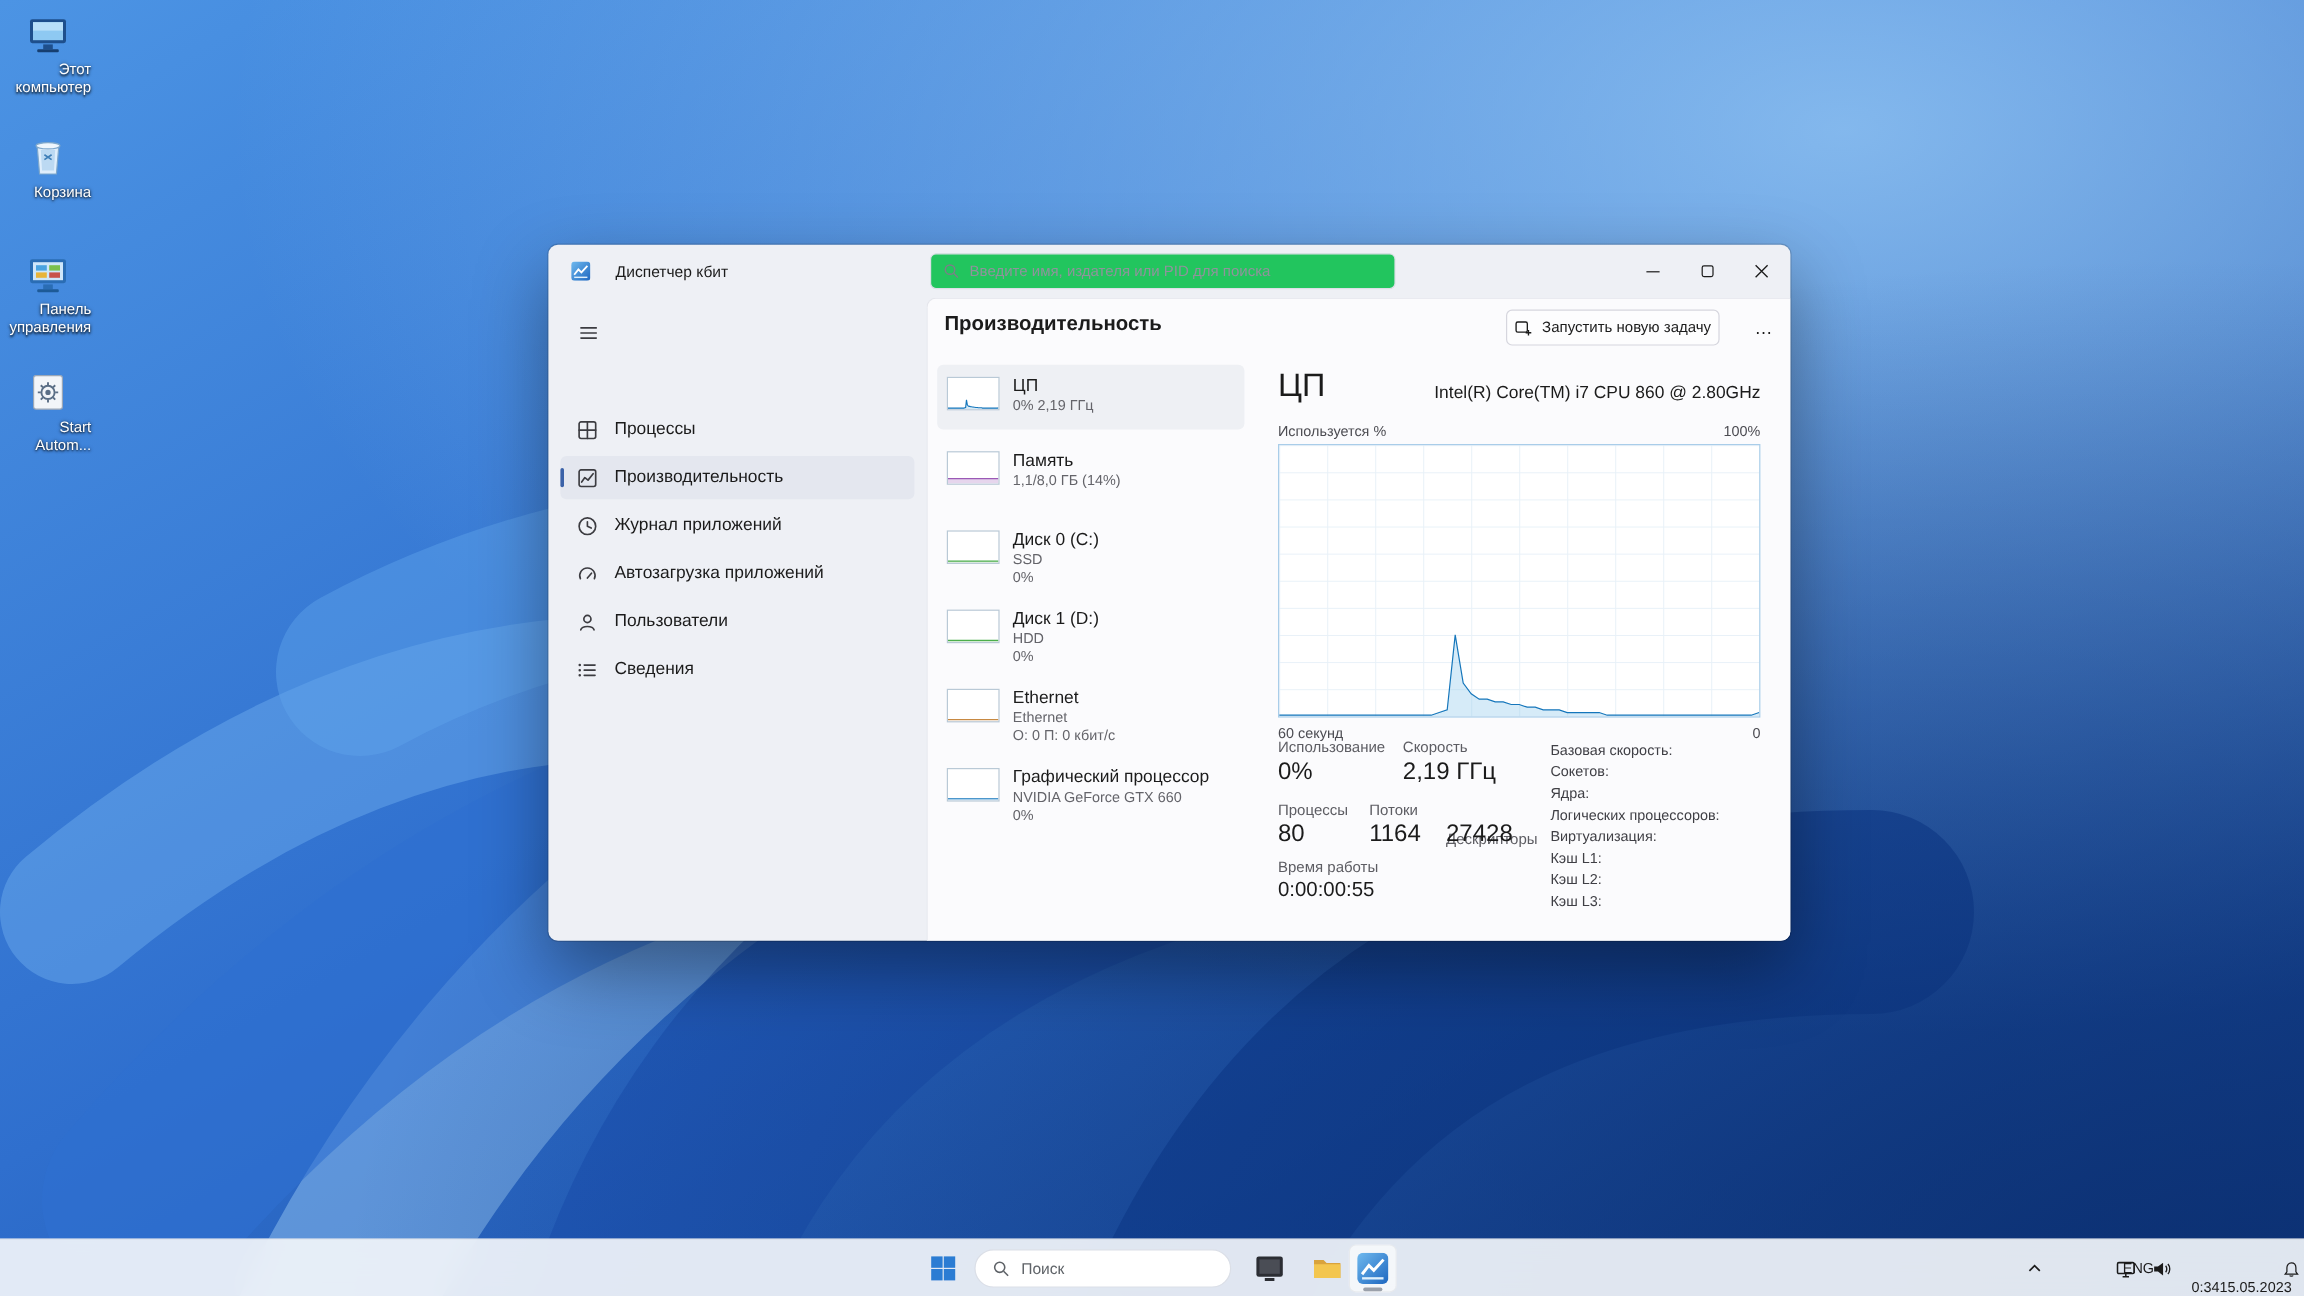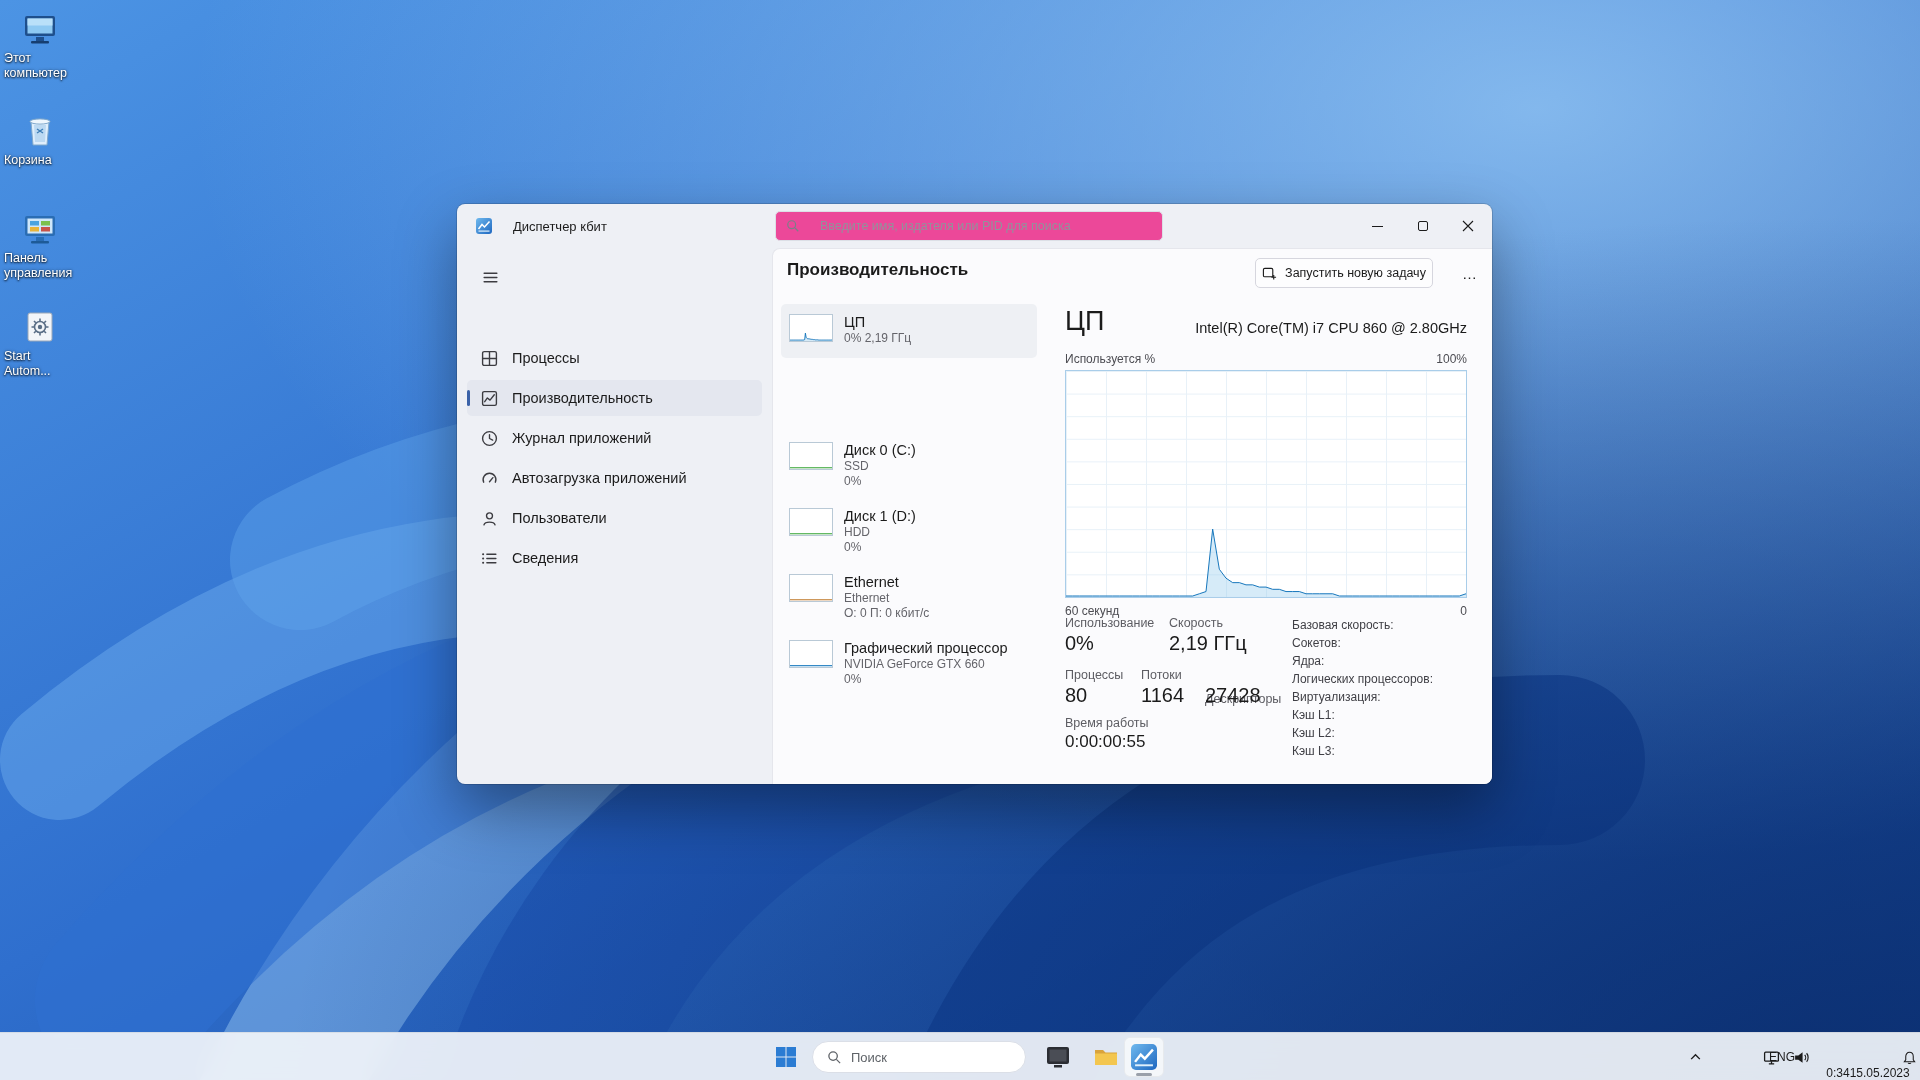--- a/index.html
+++ b/index.html
@@ -4,36 +4,36 @@
 <style>
   * { margin:0; padding:0; box-sizing:border-box; }
   html,body { width:1920px; height:1080px; overflow:hidden;
     font-family:"Liberation Sans","DejaVu Sans",sans-serif; }
   body { position:relative; background:#2f6fce; }
 
   
   #wallpaper { position:absolute; inset:0; }
 
   
-  .desk-icon { position:absolute; left:4px; width:72px; text-align:left; cursor:default; }
+  .desk-icon { position:absolute; left:4px; width:72px; text-align:right; cursor:default; }
   .desk-icon .dicon { width:38px; height:38px; margin:0 auto; display:block; }
   .desk-icon .dlabel { margin-top:3px; font-size:12.5px; line-height:15px; color:#fff;
     text-shadow:0 1px 2px rgba(0,0,0,.85), 0 0 3px rgba(0,0,0,.5); word-wrap:break-word; }
 
   
   #tm-window { position:absolute; left:457px; top:204px; width:1035px; height:580px;
     background:#eef0f5; border-radius:8px; overflow:hidden;
     box-shadow:0 24px 60px rgba(0,0,0,.38), 0 0 0 1px rgba(0,0,0,.14); }
 
   .titlebar { position:absolute; left:0; top:0; right:0; height:44px; }
   .tb-appicon { position:absolute; left:19px; top:14px; width:16px; height:16px; }
   .tb-title { position:absolute; left:56px; top:15px; font-size:13px; color:#1b1b1b; }
   .tb-search { position:absolute; left:318px; top:7px; width:388px; height:30px;
-    background:#ec4899; border:1px solid #dcdfe6; border-radius:5px;
-    display:flex; align-items:center; padding:0 10px; gap:20px; }
+    background:#22c55e; border:1px solid #dcdfe6; border-radius:5px;
+    display:flex; align-items:center; padding:0 10px; gap:8px; }
   .tb-search input { border:none; outline:none; background:transparent; flex:1;
     font-size:12.5px; color:#1b1b1b; font-family:inherit; }
   .tb-search input::placeholder { color:#90939c; }
   .winbtn { position:absolute; top:0; width:45px; height:44px; display:flex;
     align-items:center; justify-content:center; cursor:default; }
   #btn-min { left:898px; } #btn-max { left:943px; } #btn-close { left:988px; }
   .glyph-min { width:11px; height:0; border-top:1.2px solid #1b1b1b; display:block; }
   .glyph-max { width:10px; height:10px; border:1.2px solid #1b1b1b; border-radius:2px; display:block; }
 
   
@@ -301,20 +301,30 @@
     <svg class="mini" viewBox="0 0 44 28" preserveAspectRatio="none">
         <path d="M0,28 L0.00,27.00 L0.73,27.00 L1.47,27.00 L2.20,27.00 L2.93,27.00 L3.67,27.00 L4.40,27.00 L5.13,27.00 L5.87,27.00 L6.60,27.00 L7.33,27.00 L8.07,27.00 L8.80,27.00 L9.53,27.00 L10.27,27.00 L11.00,27.00 L11.73,27.00 L12.47,27.00 L13.20,27.00 L13.93,27.00 L14.67,26.75 L15.40,26.50 L16.13,19.50 L16.87,24.00 L17.60,25.00 L18.33,25.50 L19.07,25.50 L19.80,25.75 L20.53,25.75 L21.27,26.00 L22.00,26.00 L22.73,26.25 L23.47,26.25 L24.20,26.50 L24.93,26.50 L25.67,26.50 L26.40,26.75 L27.13,26.75 L27.87,26.75 L28.60,26.75 L29.33,26.75 L30.07,27.00 L30.80,27.00 L31.53,27.00 L32.27,27.00 L33.00,27.00 L33.73,27.00 L34.47,27.00 L35.20,27.00 L35.93,27.00 L36.67,27.00 L37.40,27.00 L38.13,27.00 L38.87,27.00 L39.60,27.00 L40.33,27.00 L41.07,27.00 L41.80,27.00 L42.53,27.00 L43.27,27.00 L44.00,26.75 L44,28 Z" fill="rgba(137,199,235,0.35)"></path>
         <path d="M0.00,27.00 L0.73,27.00 L1.47,27.00 L2.20,27.00 L2.93,27.00 L3.67,27.00 L4.40,27.00 L5.13,27.00 L5.87,27.00 L6.60,27.00 L7.33,27.00 L8.07,27.00 L8.80,27.00 L9.53,27.00 L10.27,27.00 L11.00,27.00 L11.73,27.00 L12.47,27.00 L13.20,27.00 L13.93,27.00 L14.67,26.75 L15.40,26.50 L16.13,19.50 L16.87,24.00 L17.60,25.00 L18.33,25.50 L19.07,25.50 L19.80,25.75 L20.53,25.75 L21.27,26.00 L22.00,26.00 L22.73,26.25 L23.47,26.25 L24.20,26.50 L24.93,26.50 L25.67,26.50 L26.40,26.75 L27.13,26.75 L27.87,26.75 L28.60,26.75 L29.33,26.75 L30.07,27.00 L30.80,27.00 L31.53,27.00 L32.27,27.00 L33.00,27.00 L33.73,27.00 L34.47,27.00 L35.20,27.00 L35.93,27.00 L36.67,27.00 L37.40,27.00 L38.13,27.00 L38.87,27.00 L39.60,27.00 L40.33,27.00 L41.07,27.00 L41.80,27.00 L42.53,27.00 L43.27,27.00 L44.00,26.75" fill="none" stroke="#1576bb" stroke-width="1"></path>
       </svg>
     <div>
       <div class="perf-title">ЦП</div>
       <div class="perf-sub">0% 2,19 ГГц</div>
     </div>
   </div>
 
+  <div class="perf-row" style="top:162px;height:54px">
+    <svg class="mini" viewBox="0 0 44 28" preserveAspectRatio="none">
+        <path d="M0,28 L0.00,23.50 L44.00,23.50 L44,28 Z" fill="rgba(155,89,182,0.25)"></path>
+        <path d="M0.00,23.50 L44.00,23.50" fill="none" stroke="#9b59b6" stroke-width="1"></path>
+      </svg>
+    <div>
+      <div class="perf-title">Память</div>
+      <div class="perf-sub">1,1/8,0 ГБ (14%)</div>
+    </div>
+  </div>
 
   <div class="perf-row" style="top:228px;height:60px">
     <svg class="mini" viewBox="0 0 44 28" preserveAspectRatio="none">
         <path d="M0,28 L0.00,26.50 L44.00,26.50 L44,28 Z" fill="rgba(76,174,76,0.25)"></path>
         <path d="M0.00,26.50 L44.00,26.50" fill="none" stroke="#4cae4c" stroke-width="1"></path>
       </svg>
     <div>
       <div class="perf-title">Диск 0 (C:)</div>
       <div class="perf-sub">SSD</div>
       <div class="perf-sub">0%</div>

